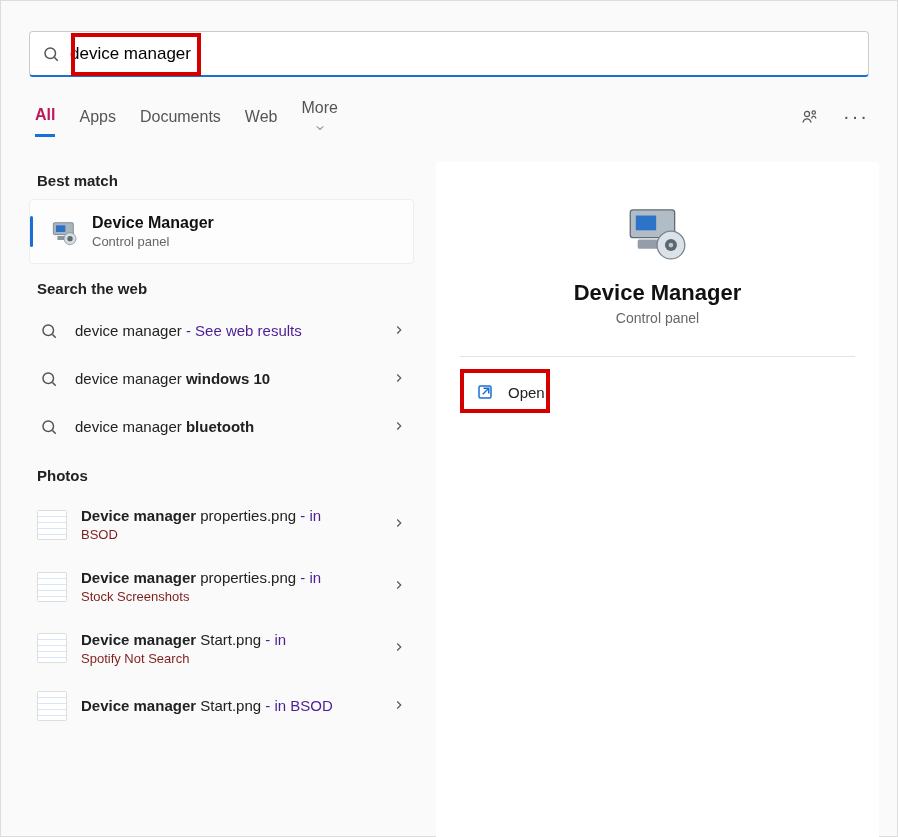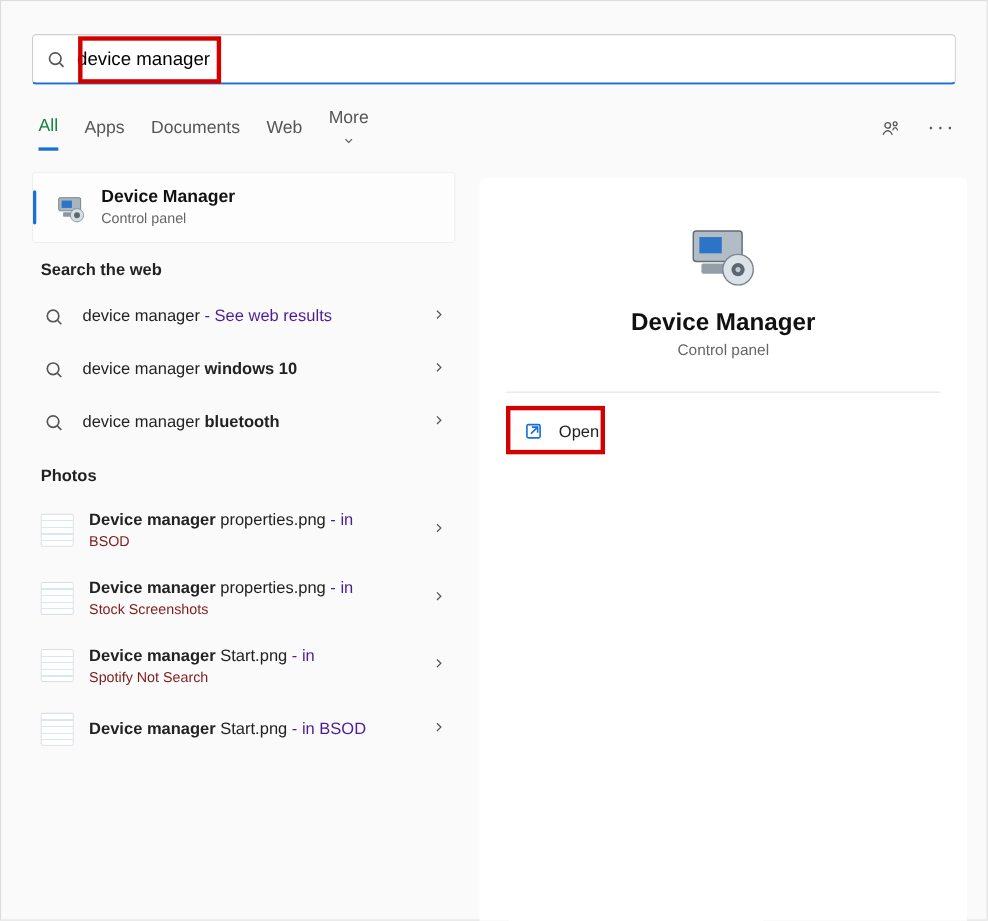--- a/index.html
+++ b/index.html
@@ -45,21 +45,21 @@
   .tabs-row {
     display: flex;
     align-items: center;
     padding: 14px 28px 0 34px;
     gap: 24px;
     color: #555;
     font-size: 16px;
     margin-bottom: 12px;
   }
   .tab { padding-bottom: 10px; cursor: pointer; }
-  .tab.active { color: #15803d; border-bottom: 3px solid #1a6fd6; font-weight: 400; }
+  .tab.active { color: #be185d; border-bottom: 3px solid #1a6fd6; font-weight: 700; }
   .tab-more { display: flex; align-items: center; gap: 5px; flex-direction: column; }
   .spacer { flex: 1; }
   .topicon { display: flex; align-items: center; color: #555; cursor: pointer; padding-bottom:10px;}
   .topicon svg { width: 18px; height: 18px; }
   .ellipsis { font-size: 20px; letter-spacing: 2px; padding-bottom:10px;}
   
   .content {
     display: flex;
     padding: 0 18px 0 28px;
     height: calc(100% - 150px);
@@ -224,20 +224,21 @@
           <path d="M14 14c.7-2.3 2.4-3.2 3-3.2s2.3.9 3 3.2"></path>
       </svg>
     </div>
     <div class="topicon ellipsis">···</div>
   </div>
 
   <div class="content">
 
     <div class="left-col">
 
+      <div class="section-header">Best match</div>
 
       <div class="best-match-card">
         <div class="icon-slot">
           <svg viewBox="0 0 48 48" width="32" height="32">
             <rect x="8" y="10" width="30" height="18" rx="2" fill="#a9b4bd" stroke="#5f6b75" stroke-width="1"></rect>
             <rect x="12" y="14" width="14" height="10" fill="#2b74c7"></rect>
             <rect x="14" y="30" width="18" height="6" rx="1" fill="#8b96a0"></rect>
             <circle cx="33" cy="34" r="9" fill="#d6dde3" stroke="#7a858f"></circle>
             <circle cx="33" cy="34" r="4" fill="#5c6770"></circle>
           </svg>

